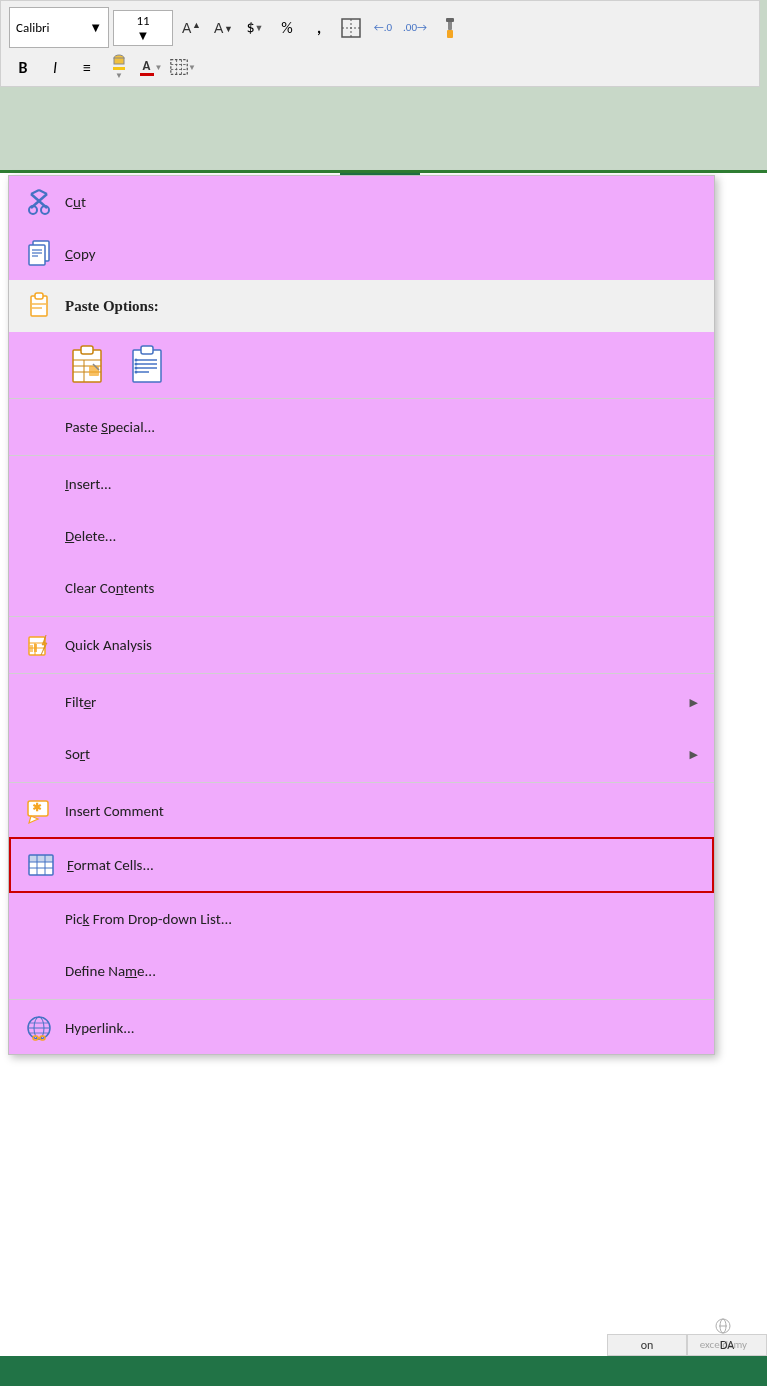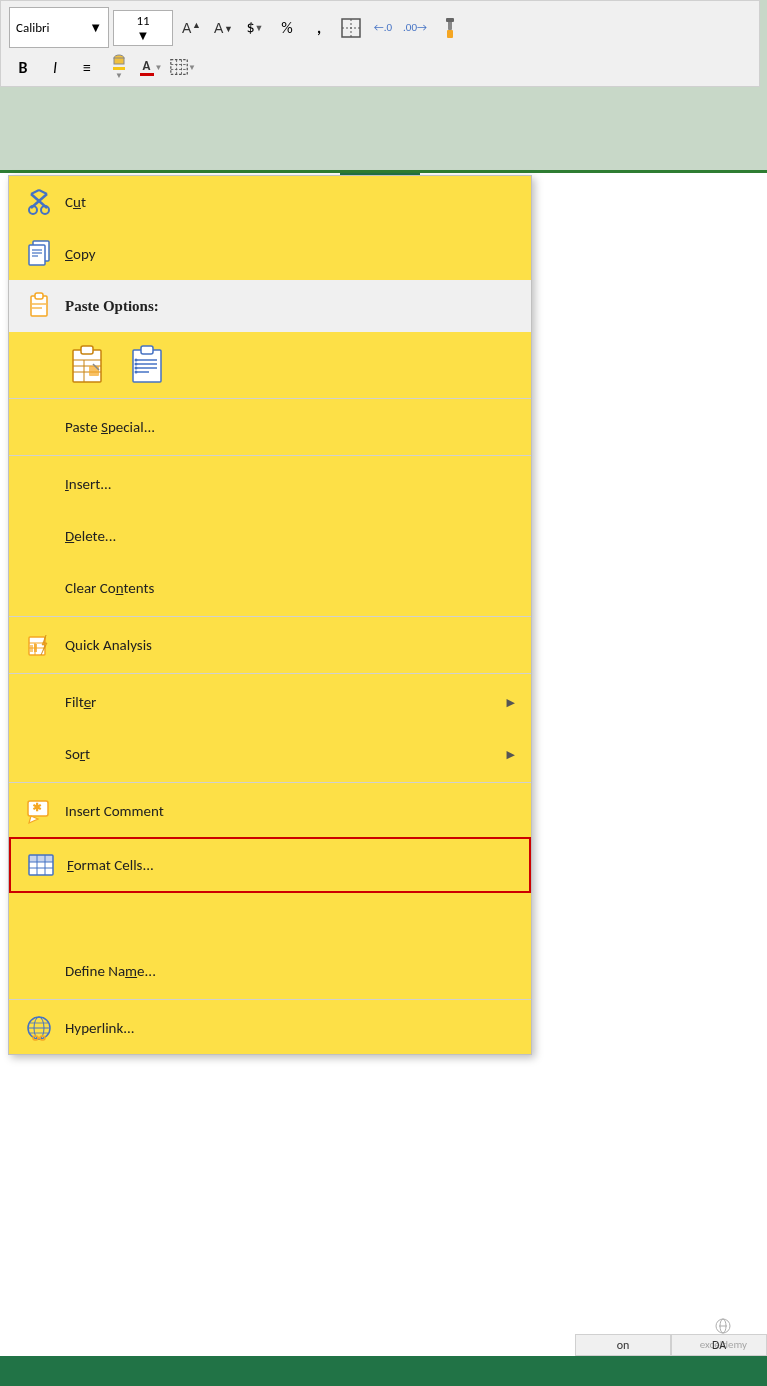--- a/index.html
+++ b/index.html
@@ -81,22 +81,22 @@
       bottom: 0;
       background: white;
       border-top: 3px solid #2e7d32;
     }
 
     
     .context-menu {
       position: absolute;
       top: 175px;
       left: 8px;
-      width: 524px;
-      background: #fde047;
+      width: 707px;
+      background: #f0abfc;
       border: 1px solid #c0c0c0;
       box-shadow: 3px 3px 8px rgba(0,0,0,0.25);
       z-index: 100;
     }
 
     .menu-item {
       display: flex;
       align-items: center;
       padding: 10px 16px 10px 12px;
       cursor: pointer;
@@ -190,21 +190,21 @@
 
     
     .col-header-row {
       position: absolute;
       bottom: 30px;
       right: 0;
       display: flex;
     }
 
     .col-header {
-      width: 96px;
+      width: 80px;
       height: 22px;
       background: #f0f0f0;
       border: 1px solid #d0d0d0;
       display: flex;
       align-items: center;
       justify-content: center;
       font-size: 12px;
       color: #333;
     }
 
@@ -492,20 +492,21 @@
         <line x1="18" y1="4" x2="18" y2="24" stroke="#4472c4" stroke-width="1"></line>
         <line x1="2" y1="11" x2="26" y2="11" stroke="#4472c4" stroke-width="1"></line>
         <line x1="2" y1="17" x2="26" y2="17" stroke="#4472c4" stroke-width="1"></line>
       </svg>
     </div>
     <span class="menu-label"><u>F</u>ormat Cells...</span>
   </div>
 
   <div class="menu-item">
     <div class="menu-icon"></div>
+    <span class="menu-label">Pic<u>k</u> From Drop-down List...</span>
   </div>
 
   <div class="menu-item">
     <div class="menu-icon"></div>
     <span class="menu-label">Define Na<u>m</u>e...</span>
   </div>
 
   <div class="menu-divider"></div>
 
   <div class="menu-item">

